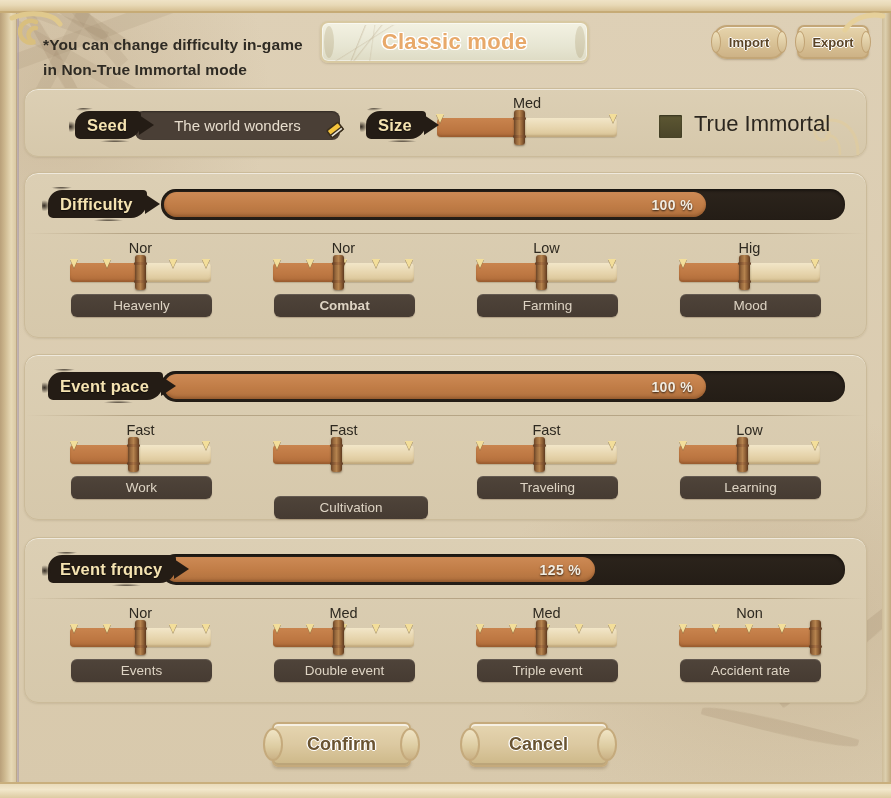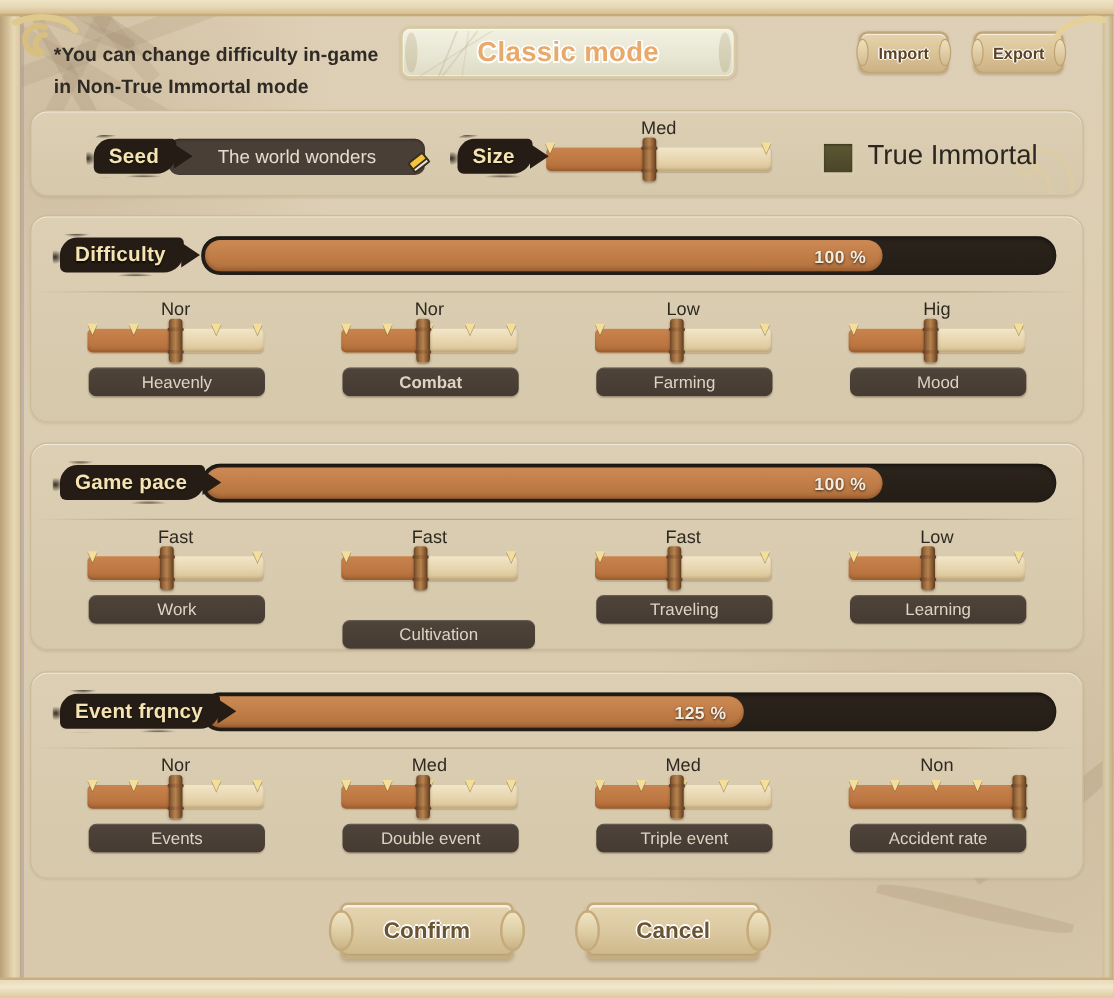--- a/index.html
+++ b/index.html
@@ -105,21 +105,21 @@
     text-shadow:-1px 0 #fff,1px 0 #fff,0 -1px #fff,0 1px #fff;
     box-shadow:inset 0 1px 0 rgba(255,255,255,.6),0 1px 2px rgba(110,90,60,.35);
     z-index:8; cursor:pointer;
   }
   .wbtn::before,.wbtn::after{
     content:""; position:absolute; top:4px; bottom:4px; width:8px;
     border-radius:50%; background:linear-gradient(#eee0bb,#d2bb90);
     border:1px solid #c0a273;
   }
   .wbtn::before{ left:-4px; } .wbtn::after{ right:-4px; }
-  #btn-import{ left:687px; } #btn-export{ left:779px; }
+  #btn-import{ left:713px;border-radius:14px; } #btn-export{ left:797px; }
 
   
   .panel{
     position:absolute; left:24px; width:843px;
     background:linear-gradient(#dccfb4,#d6c8ab);
     border:1px solid #cbbb9a; border-radius:14px;
     box-shadow:inset 0 1px 0 rgba(255,255,255,.55), 0 1px 2px rgba(130,110,80,.18);
     z-index:5; overflow:hidden;
   }
   .panel-swirl{
@@ -412,21 +412,21 @@
         <div class="sl-cap">Hig</div>
         <div class="sl-track">
           <div class="sl-fill" style="width: 46%;"></div>
         </div>
         <div class="sl-tick" style="left: 3%;"></div>
         <div class="sl-tick" style="left: 97%;"></div>
         <div class="sl-knob" style="left: 46.24%;"></div>
       </div>
       <div class="chip" style="left: 680px; top: 294px; width: 141px;">Mood</div>
       <div class="ink" style="left: 48px; top: 372px;">
-        <span>Game pace</span>
+        <span>Event pace</span>
       </div>
       <div class="pbar" style="left: 161px; top: 371px; width: 684px;">
         <div class="pbar-fill" style="width: 542.4px;"></div>
         <div class="pbar-txt" style="left: 490.4px;">100 %</div>
       </div>
       <div class="divider" style="top: 415px;"></div>
       <svg viewBox="0 0 56 46" class="panel-swirl" style="position: absolute; left: 806px; top: 472px;">
         <path d="M52,44 C52,22 40,10 24,10 C12,10 6,18 10,26 C13,32 22,31 23,25 C24,20 19,17 16,20" stroke="#e2cd9c" stroke-width="3.2" fill="none" stroke-linecap="round"></path>
         <path d="M34,44 C34,30 28,24 20,26" stroke="#e2cd9c" stroke-width="2.6" fill="none" stroke-linecap="round"></path>
       </svg>

